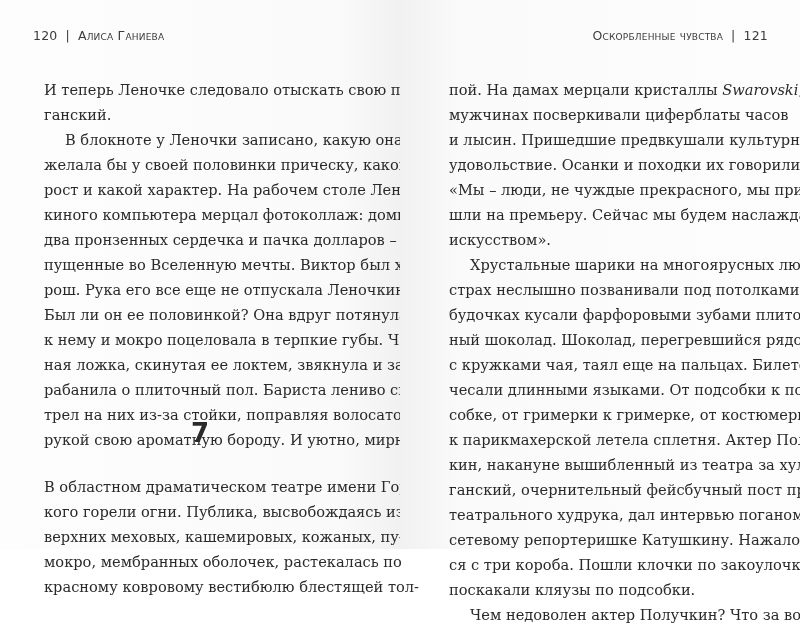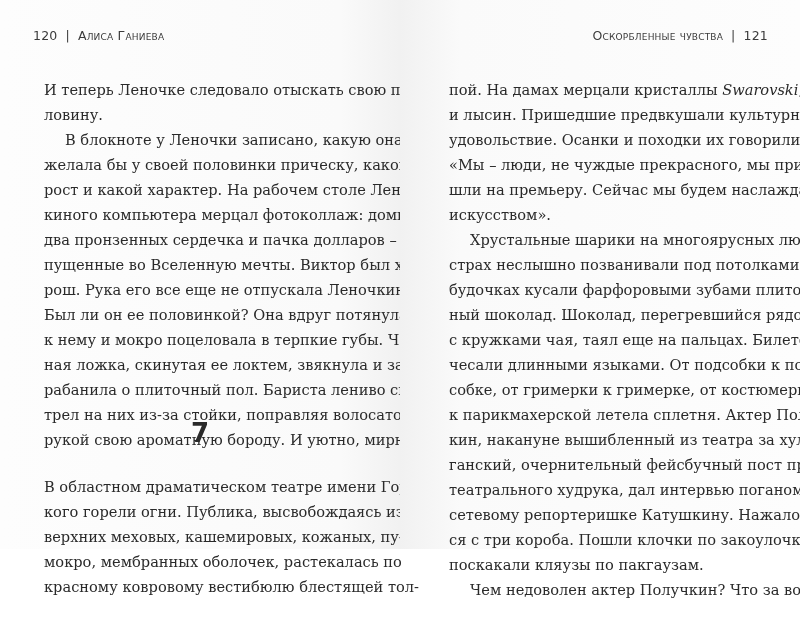--- a/index.html
+++ b/index.html
@@ -47,21 +47,21 @@
 
 <div class="spread">
 
   <div class="page left">
     <div class="running-head">
       <span>120</span><span class="sep">|</span><span class="title">Алиса Ганиева</span>
     </div>
 
     <div class="text" id="left-text">
         <span class="line">И теперь Леночке следовало отыскать свою по-</span>
-        <span class="line last">ловину.</span>
+        <span class="line last">ганский.</span>
         <span class="line indent">В блокноте у Леночки записано, какую она</span>
         <span class="line">желала бы у своей половинки прическу, какой</span>
         <span class="line">рост и какой характер. На рабочем столе Леноч-</span>
         <span class="line">киного компьютера мерцал фотоколлаж: домик,</span>
         <span class="line">два пронзенных сердечка и пачка долларов – от-</span>
         <span class="line">пущенные во Вселенную мечты. Виктор был хо-</span>
         <span class="line">рош. Рука его все еще не отпускала Леночкину.</span>
         <span class="line">Был ли он ее половинкой? Она вдруг потянулась</span>
         <span class="line">к нему и мокро поцеловала в терпкие губы. Чай-</span>
         <span class="line">ная ложка, скинутая ее локтем, звякнула и заба-</span>
@@ -81,36 +81,37 @@
       </div>
   </div>
 
   <div class="page right">
     <div class="running-head">
       <span class="title">Оскорбленные чувства</span><span class="sep">|</span><span>121</span>
     </div>
 
     <div class="text" id="right-text">
         <span class="line"><span>пой. На дамах мерцали кристаллы </span><em>Swarovski</em><span>, на</span></span>
+        <span class="line">мужчинах посверкивали циферблаты часов</span>
         <span class="line">и лысин. Пришедшие предвкушали культурное</span>
         <span class="line">удовольствие. Осанки и походки их говорили:</span>
         <span class="line">«Мы – люди, не чуждые прекрасного, мы при-</span>
         <span class="line">шли на премьеру. Сейчас мы будем наслаждаться</span>
         <span class="line last">искусством».</span>
         <span class="line indent">Хрустальные шарики на многоярусных лю-</span>
         <span class="line">страх неслышно позванивали под потолками,</span>
         <span class="line">будочках кусали фарфоровыми зубами плиточ-</span>
         <span class="line">ный шоколад. Шоколад, перегревшийся рядом</span>
         <span class="line">с кружками чая, таял еще на пальцах. Билетерши</span>
         <span class="line">чесали длинными языками. От подсобки к под-</span>
         <span class="line">собке, от гримерки к гримерке, от костюмерной</span>
         <span class="line">к парикмахерской летела сплетня. Актер Получ-</span>
         <span class="line">кин, накануне вышибленный из театра за хули-</span>
         <span class="line">ганский, очернительный фейсбучный пост про</span>
         <span class="line">театрального худрука, дал интервью поганому</span>
         <span class="line">сетевому репортеришке Катушкину. Нажаловал-</span>
         <span class="line">ся с три короба. Пошли клочки по закоулочкам,</span>
-        <span class="line last">поскакали кляузы по пакгаузам.</span>
+        <span class="line last">поскакали кляузы по подсобки.</span>
         <span class="line indent">Чем недоволен актер Получкин? Что за во-</span>
       </div>
   </div>
 
 </div>
 
 </body></html>

